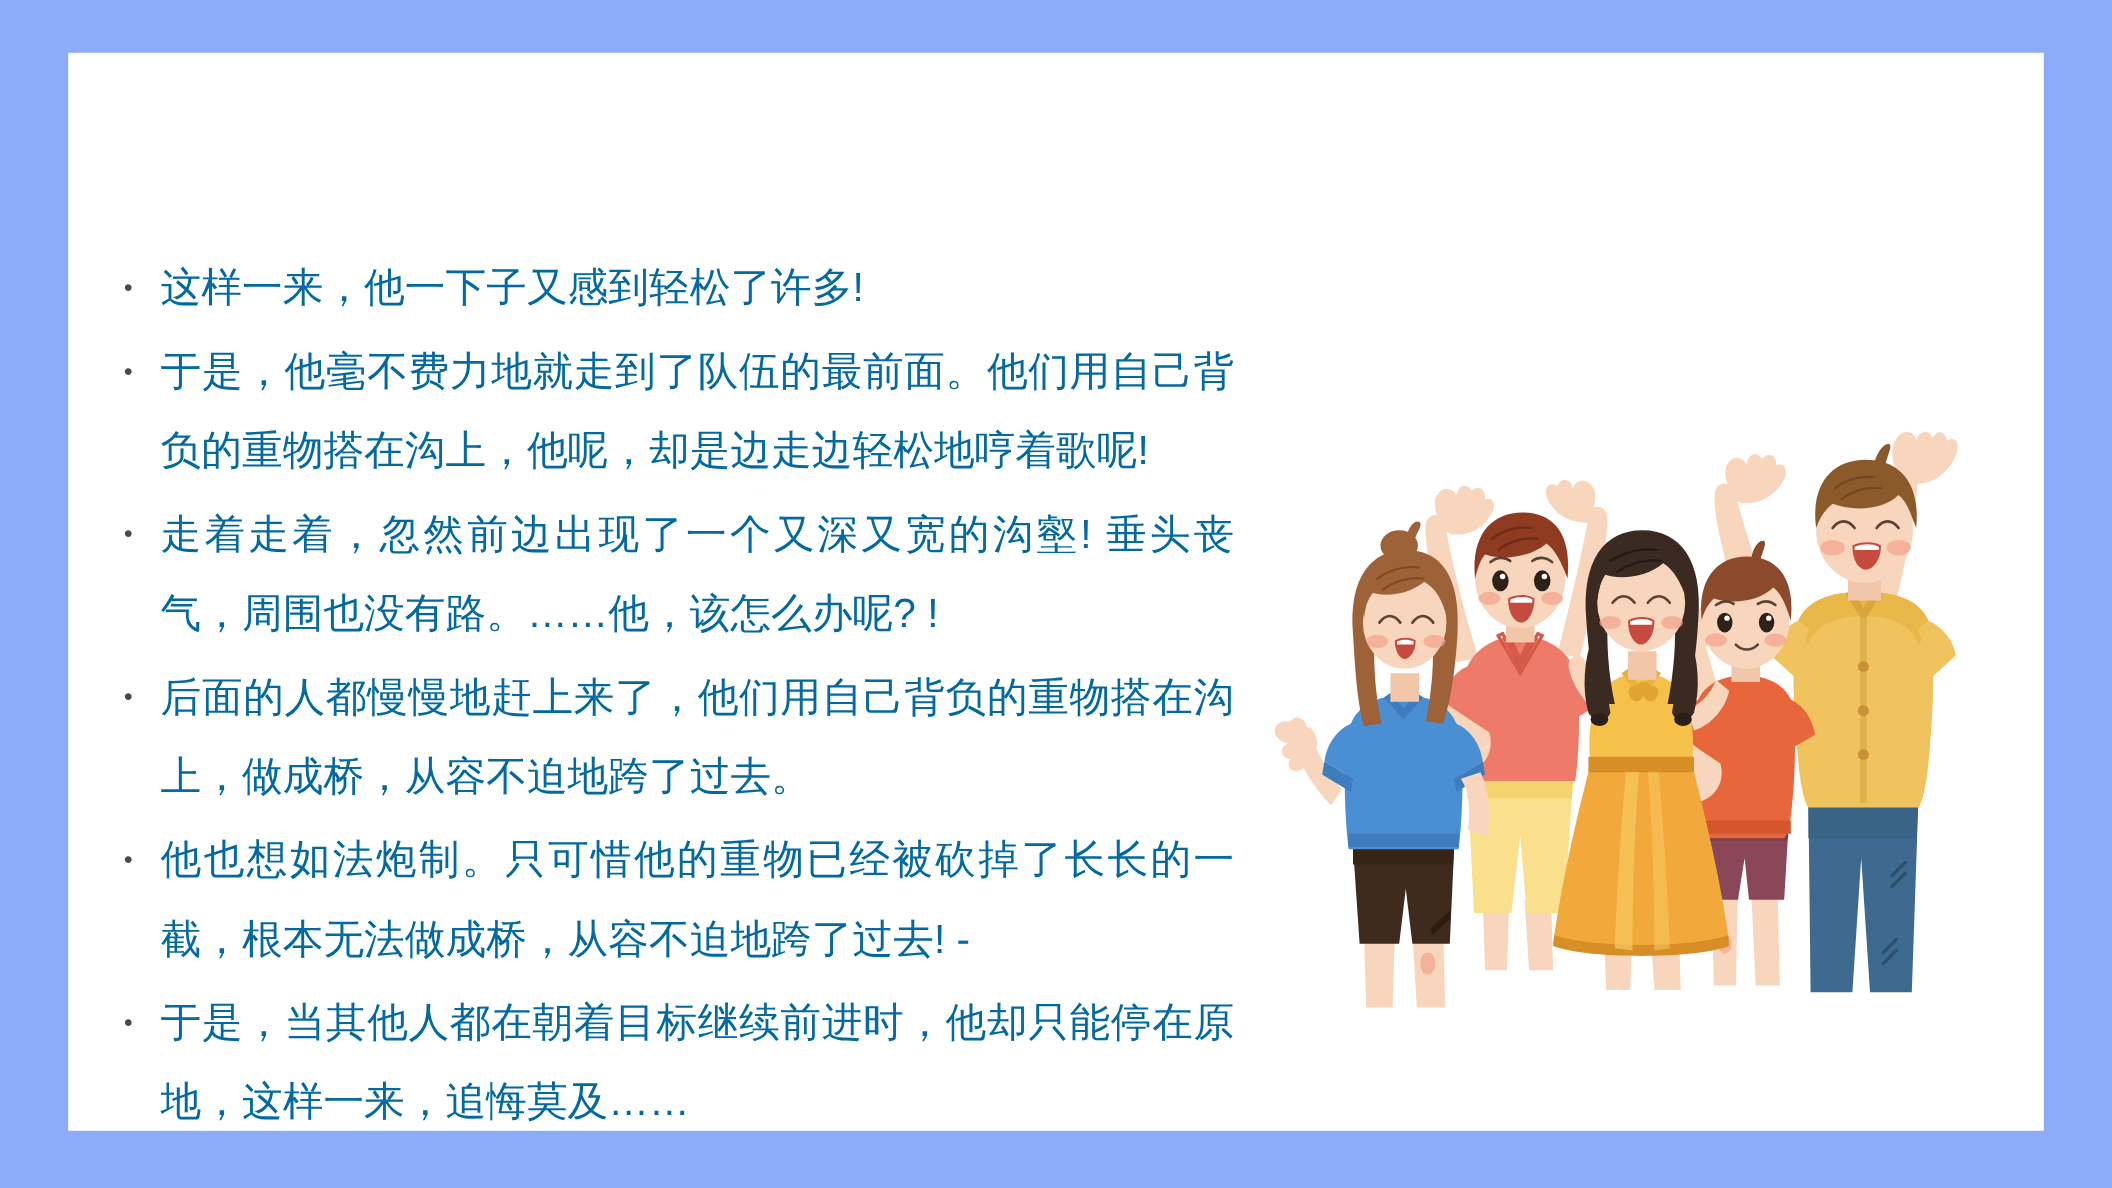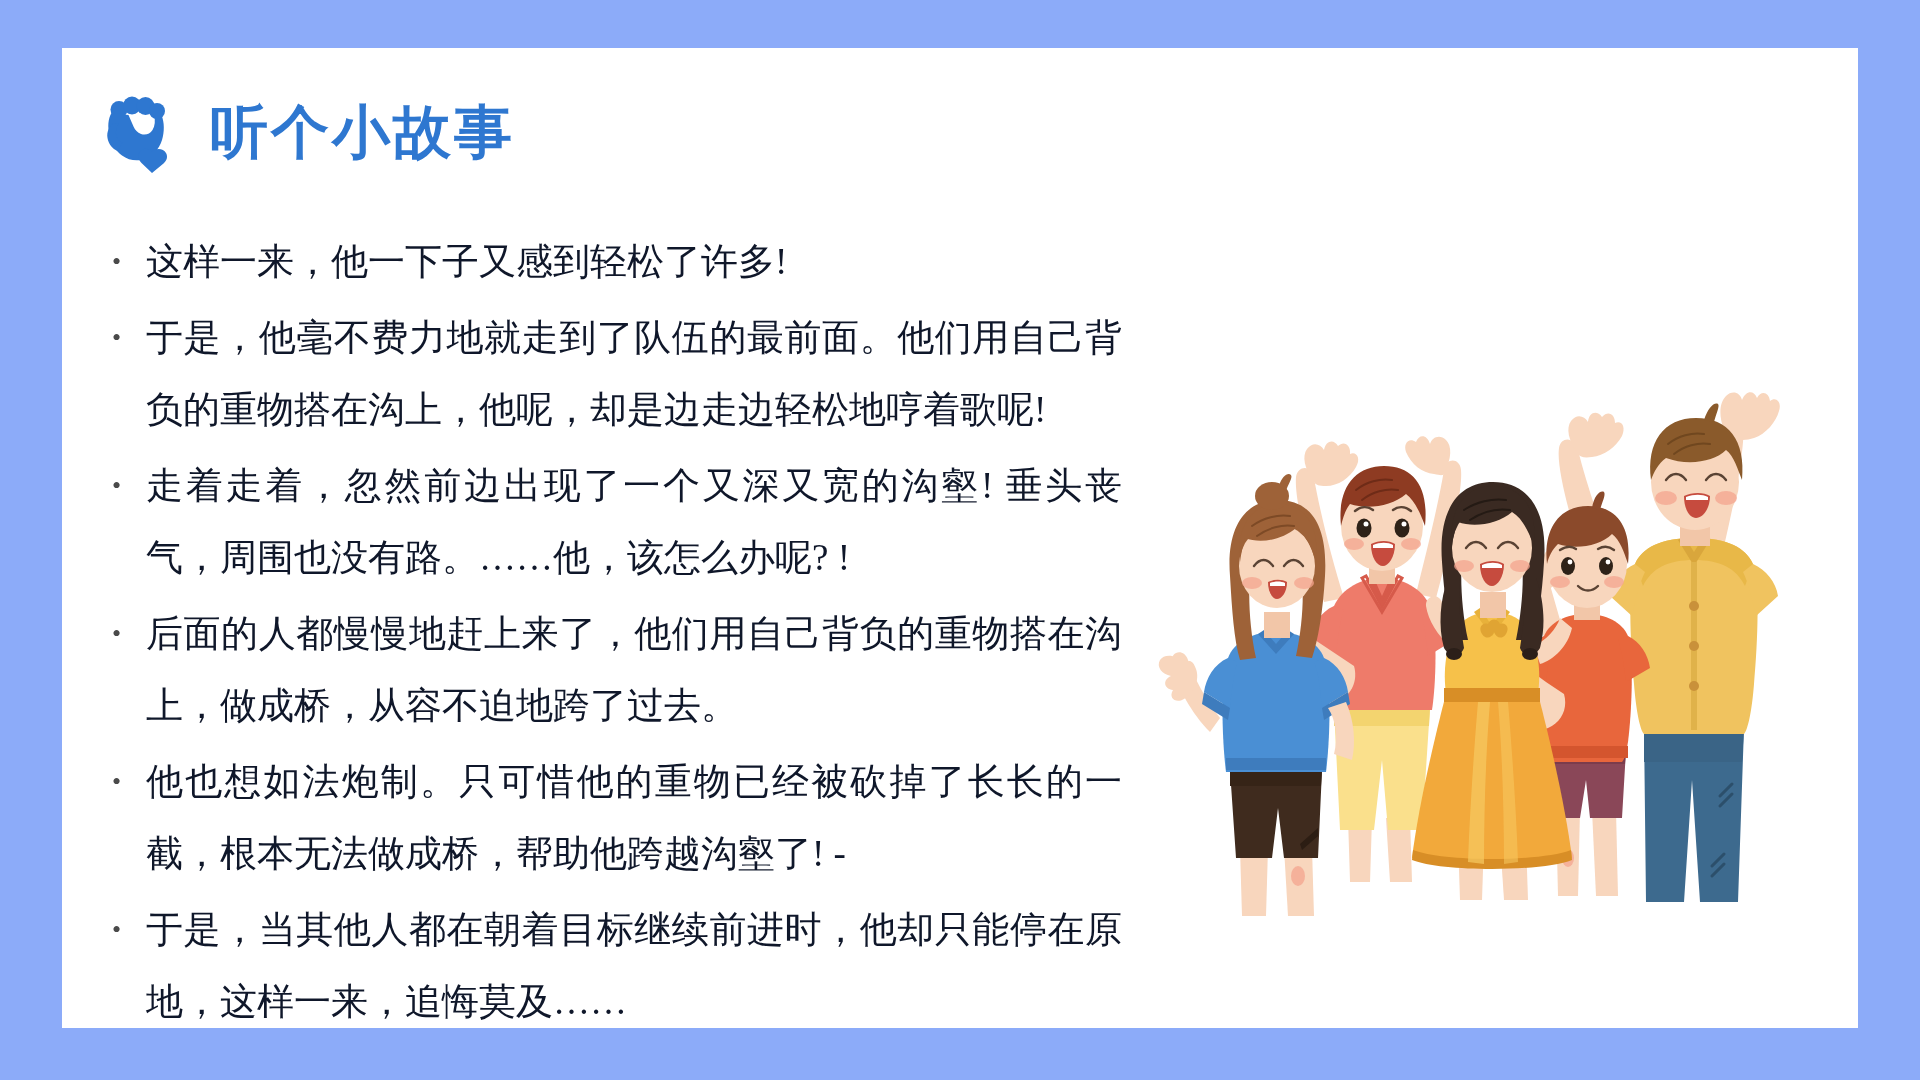--- a/index.html
+++ b/index.html
@@ -75,24 +75,24 @@
     font-size: 26px;
     line-height: 72px;
     color: #4A4A4A;
     text-align: left;
     padding-left: 10px;
     box-sizing: border-box;
     user-select: none;
   }
   .bullet-text {
     flex: 1 1 auto;
-    font-family: Liberation Serif, serif;
+    font-family: Liberation Sans, sans-serif;
     font-size: 37px;
     line-height: 72px;
-    color: #0f172a;
+    color: #0369a1;
     text-align: justify;
     text-justify: inter-ideograph;
     letter-spacing: 0px;
     word-break: break-all;
   }
 
   
   #illustration {
     position: absolute;
     left: 1086px;
@@ -102,61 +102,20 @@
   }
   #illustration svg { display: block; width: 100%; height: 100%; }
 </style>
 </head>
 <body>
 
 <div id="slide">
 
   <div id="card">
 
-    <div id="header">
-
-      <svg id="title-icon" viewBox="0 0 76 80" aria-hidden="true">
-        <g fill="#2E77D0">
-
-          <circle cx="17" cy="16.5" r="8.5"></circle>
-          <circle cx="30" cy="12.5" r="9"></circle>
-          <circle cx="43.5" cy="13" r="9"></circle>
-          <circle cx="55" cy="18" r="8"></circle>
-
-          <path d="M9.5 20
-                   C6 26 5.5 34 7.5 42
-                   C9.5 51 14 58 20 62.5
-                   C26 67 34 68.5 41 66.5
-                   C50 64 57 56.5 60 47
-                   C62.5 39 62.5 29.5 59.5 22
-                   L52 22
-                   C53.5 27.5 53 33 50.5 37
-                   C48 41 43.5 42.5 39 41
-                   C35.5 39.8 33 37 31.5 33.5
-                   L26.5 22 Z"></path>
-
-          <path d="M12 30
-                   C7 33 4.5 39 5.5 45
-                   C6.5 51 10.5 56 15.5 58
-                   L20.5 50
-                   C17 48 14.5 45 14 41.5
-                   C13.5 37.5 14.5 33.5 17 30.5 Z"></path>
-
-          <path d="M50 58.5
-                   C46.5 54.5 40 55 37.5 59.5
-                   C35.5 63 36.5 67 39.5 70
-                   L50 80
-                   L61.5 70.5
-                   C65 67.5 66 63.5 64 60
-                   C61.5 55.5 54.5 54.5 50 58.5 Z"></path>
-        </g>
-      </svg>
-
-      <div id="title-text">听个小故事</div>
-    </div>
 
     <div id="body-list">
 
       <div class="bullet-row">
         <div class="bullet-dot">•</div>
         <div class="bullet-text">这样一来，他一下子又感到轻松了许多!</div>
       </div>
 
       <div class="bullet-row">
         <div class="bullet-dot">•</div>
@@ -168,21 +127,21 @@
         <div class="bullet-text">走着走着，忽然前边出现了一个又深又宽的沟壑! 垂头丧气，周围也没有路。……他，该怎么办呢? !</div>
       </div>
 
       <div class="bullet-row">
         <div class="bullet-dot">•</div>
         <div class="bullet-text">后面的人都慢慢地赶上来了，他们用自己背负的重物搭在沟上，做成桥，从容不迫地跨了过去。</div>
       </div>
 
       <div class="bullet-row">
         <div class="bullet-dot">•</div>
-        <div class="bullet-text">他也想如法炮制。只可惜他的重物已经被砍掉了长长的一截，根本无法做成桥，帮助他跨越沟壑了! -</div>
+        <div class="bullet-text">他也想如法炮制。只可惜他的重物已经被砍掉了长长的一截，根本无法做成桥，从容不迫地跨了过去! -</div>
       </div>
 
       <div class="bullet-row">
         <div class="bullet-dot">•</div>
         <div class="bullet-text">于是，当其他人都在朝着目标继续前进时，他却只能停在原地，这样一来，追悔莫及……</div>
       </div>
 
     </div>
 
     <div id="illustration">

